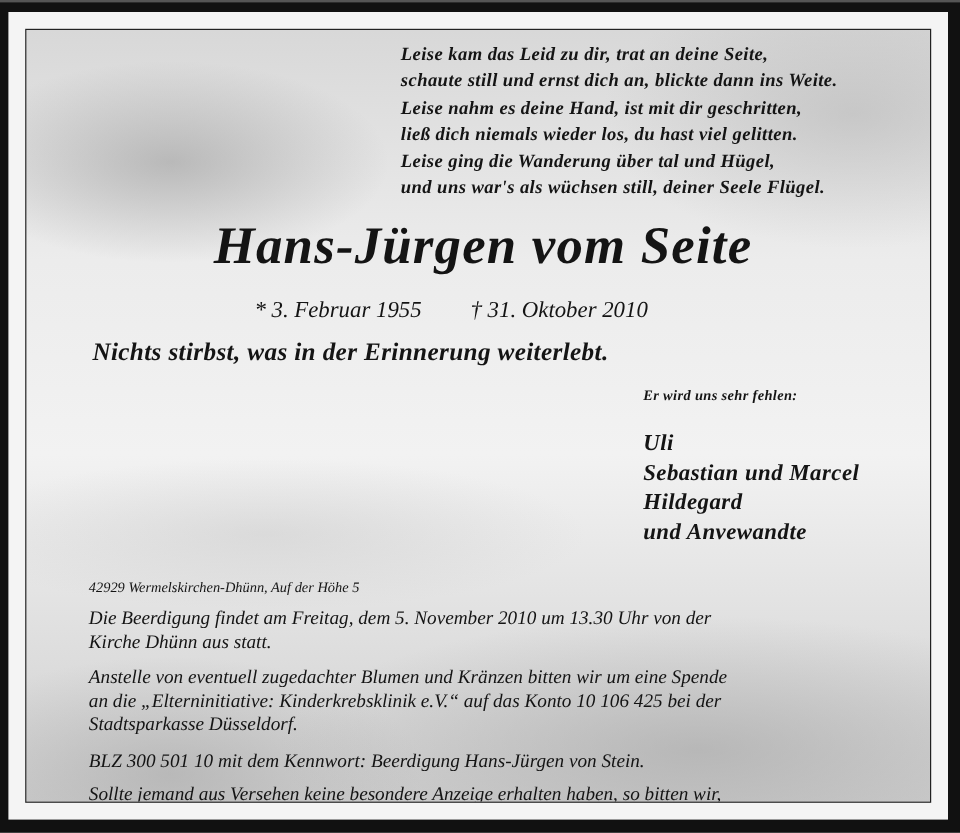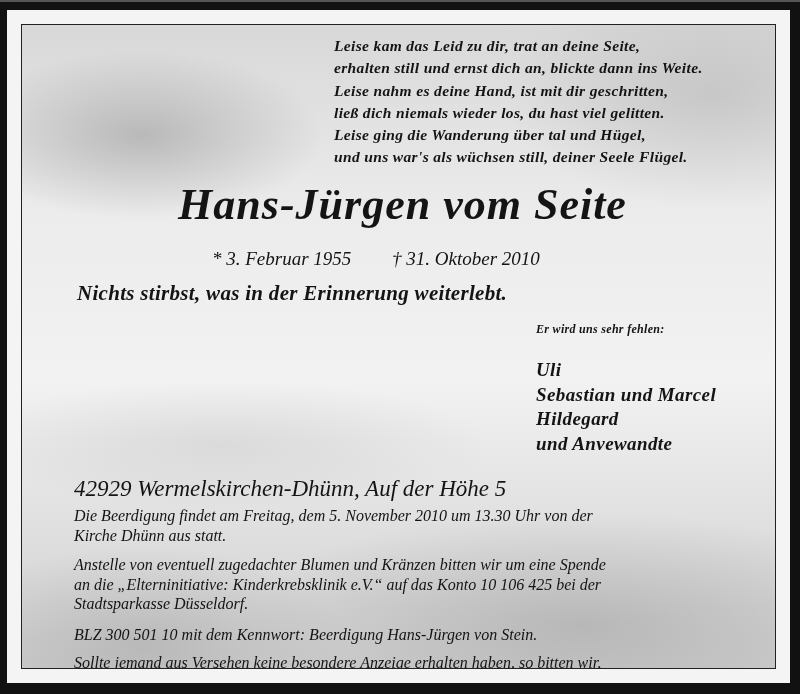--- a/index.html
+++ b/index.html
@@ -89,21 +89,21 @@
     .mourners {
       left: 514px; top: 333px;
       font-size: 19px;
       line-height: 24.5px;
       font-weight: bold;
       letter-spacing: 0.4px;
     }
     .mourners .line { display: block; white-space: nowrap; }
     .address {
       left: 52px; top: 452px;
-      font-size: 23px;
+      font-size: 12px;
       line-height: 24px;
       white-space: nowrap;
     }
     .para {
       left: 52px;
       width: 688px;
       font-size: 16px;
       line-height: 19.5px;
       text-align: justify;
     }
@@ -115,21 +115,21 @@
   </style>
 </head>
 <body>
 
 <div class="frame">
   <div class="inner-line">
     <div class="canvas">
 
       <div class="text poem">
         <span class="line">Leise kam das Leid zu dir, trat an deine Seite,</span>
-        <span class="line">erhalten still und ernst dich an, blickte dann ins Weite.</span>
+        <span class="line">schaute still und ernst dich an, blickte dann ins Weite.</span>
         <span class="line">Leise nahm es deine Hand, ist mit dir geschritten,</span>
         <span class="line">ließ dich niemals wieder los, du hast viel gelitten.</span>
         <span class="line">Leise ging die Wanderung über tal und Hügel,</span>
         <span class="line">und uns war's als wüchsen still, deiner Seele Flügel.</span>
       </div>
 
       <h1 class="text name">Hans-Jürgen vom Seite</h1>
 
       <div class="text dates">
         <span>* 3. Februar 1955</span>

